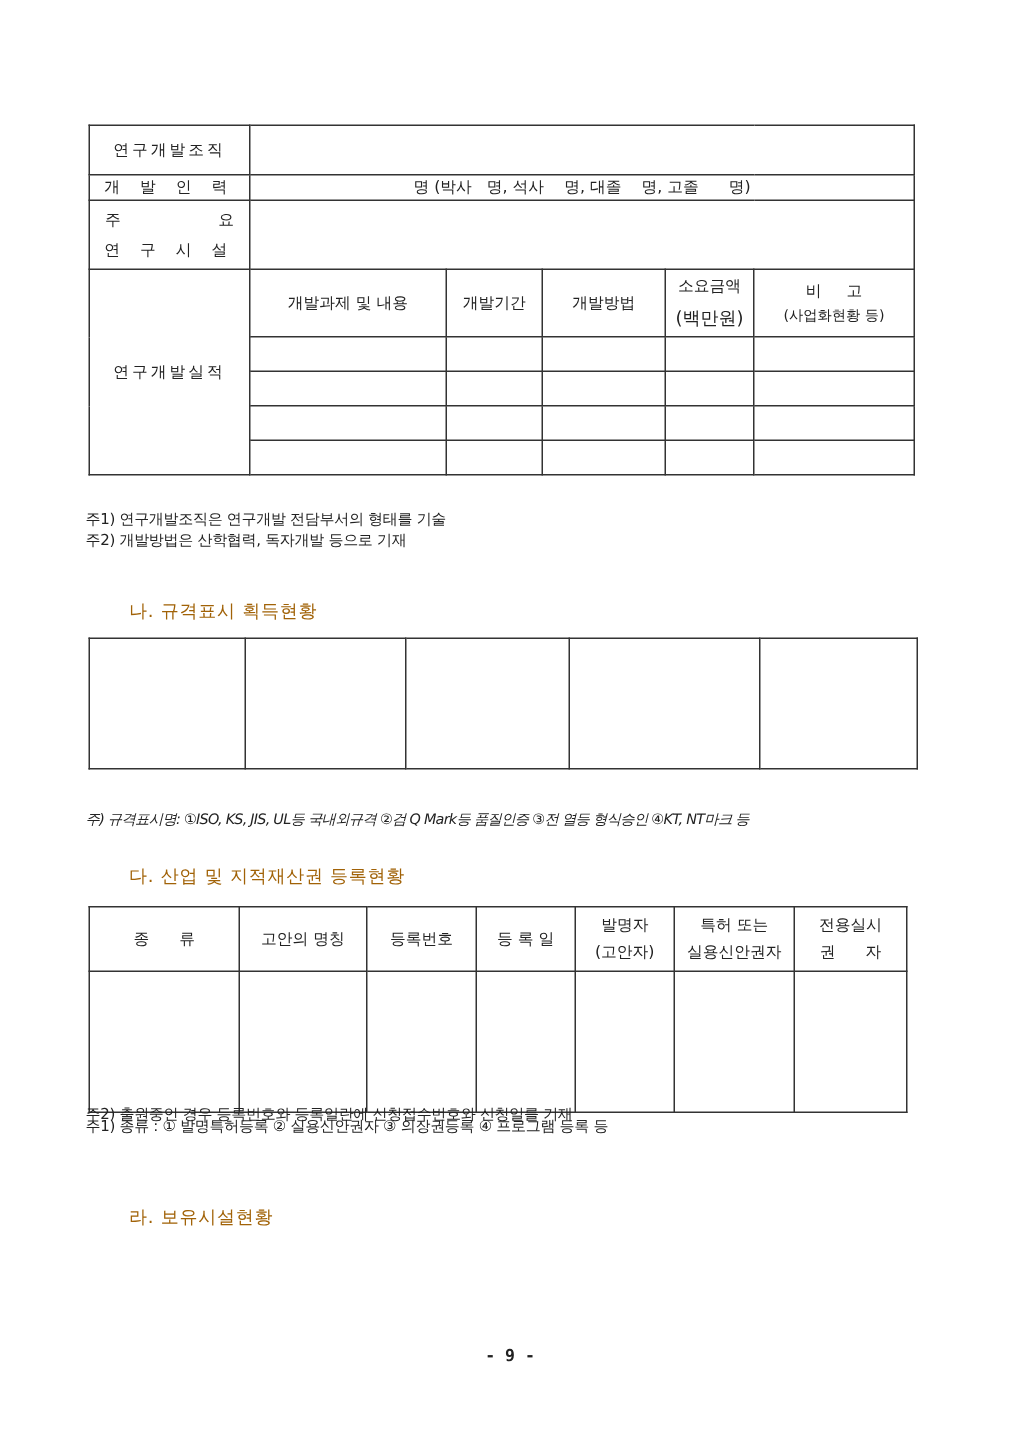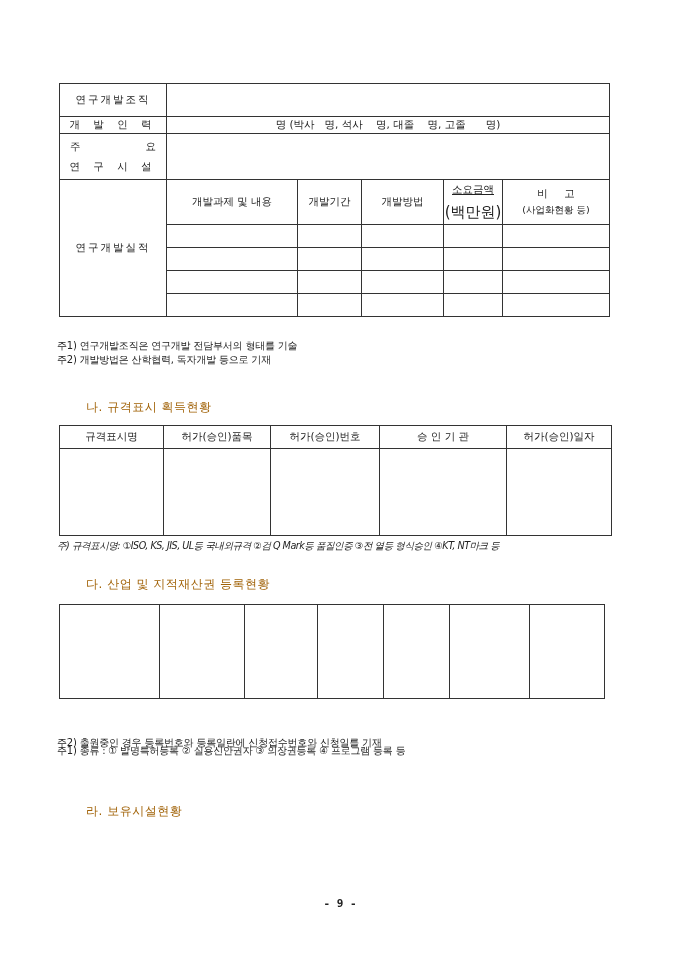--- a/index.html
+++ b/index.html
@@ -47,22 +47,22 @@
       <div style="letter-spacing:5px">연 구 시 설</div>
     </td>
     <td colspan="5"></td>
   </tr>
   <tr style="height:45px">
     <td rowspan="5" class="small wide">연구개발실적</td>
     <td class="small" style="white-space:pre">개발과제 및 내용</td>
     <td class="small">개발기간</td>
     <td class="small">개발방법</td>
     <td class="small">
-      <div style="text-decoration:underline">소요금액</div>
-      <div style="font-size:15px;margin-top:6px">(백만원)</div>
+      <div style="">소요금액</div>
+      <div style="font-size:12px;margin-top:6px">(백만원)</div>
     </td>
     <td class="small">
       <div style="white-space:pre">비     고</div>
       <div style="font-size:9.5px;margin-top:3px">(사업화현황 등)</div>
     </td>
   </tr>
   <tr style="height:23px">
     <td></td>
     <td></td>
     <td></td>
@@ -100,27 +100,20 @@
 
 <table class="outer" style="left:59px; top:425px; width:552px;">
   <colgroup>
     <col style="width:104px">
       <col style="width:107px">
       <col style="width:109px">
       <col style="width:127px">
       <col style="width:105px">
   </colgroup>
   <tbody>
-      <tr style="height:23px">
-    <th class="small">규격표시명</th>
-    <th class="small">허가(승인)품목</th>
-    <th class="small">허가(승인)번호</th>
-    <th class="small" style="white-space:pre">승 인 기 관</th>
-    <th class="small">허가(승인)일자</th>
-  </tr>
   <tr style="height:87px">
     <td></td>
     <td></td>
     <td></td>
     <td></td>
     <td></td>
   </tr>
 </tbody>
   </table>
 
@@ -132,20 +125,38 @@
   <colgroup>
     <col style="width:100px">
       <col style="width:85px">
       <col style="width:73px">
       <col style="width:66px">
       <col style="width:66px">
       <col style="width:80px">
       <col style="width:75px">
   </colgroup>
   <tbody>
+      <tr style="height:43px">
+    <th class="small" style="white-space:pre">종      류</th>
+    <th class="small">고안의 명칭</th>
+    <th class="small">등록번호</th>
+    <th class="small" style="white-space:pre">등 록 일</th>
+    <th class="small">
+      <div>발명자</div>
+      <div style="margin-top:4px">(고안자)</div>
+    </th>
+    <th class="small">
+      <div>특허 또는</div>
+      <div style="margin-top:4px">실용신안권자</div>
+    </th>
+    <th class="small">
+      <div>전용실시</div>
+      <div style="margin-top:4px; white-space:pre">권      자</div>
+    </th>
+  </tr>
   <tr style="height:94px">
     <td></td>
     <td></td>
     <td></td>
     <td></td>
     <td></td>
     <td></td>
     <td></td>
   </tr>
 </tbody>

